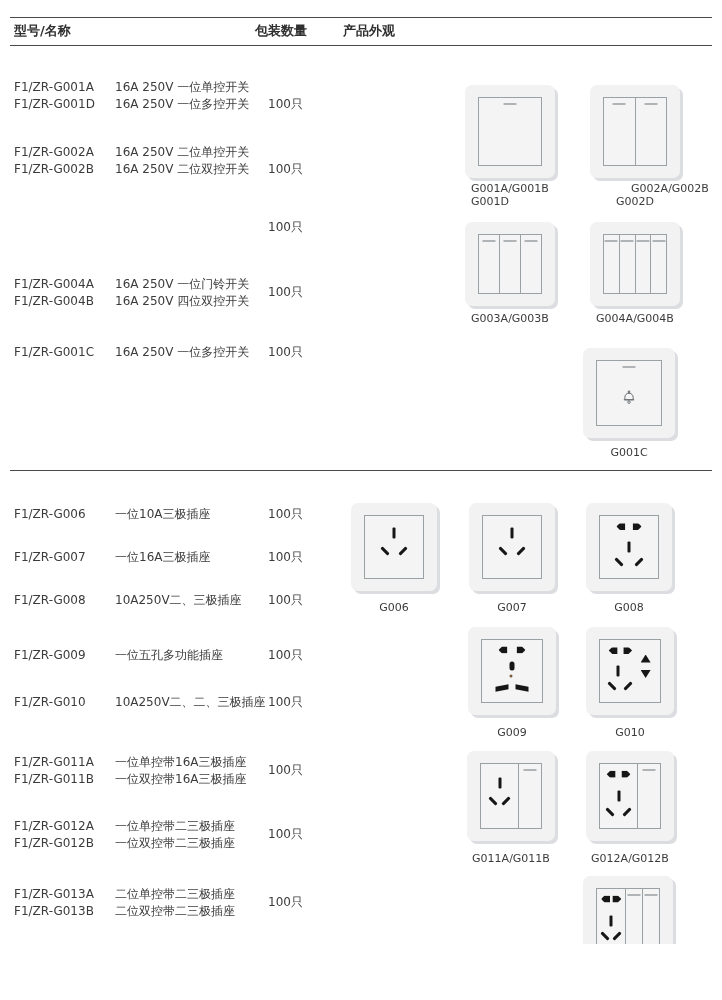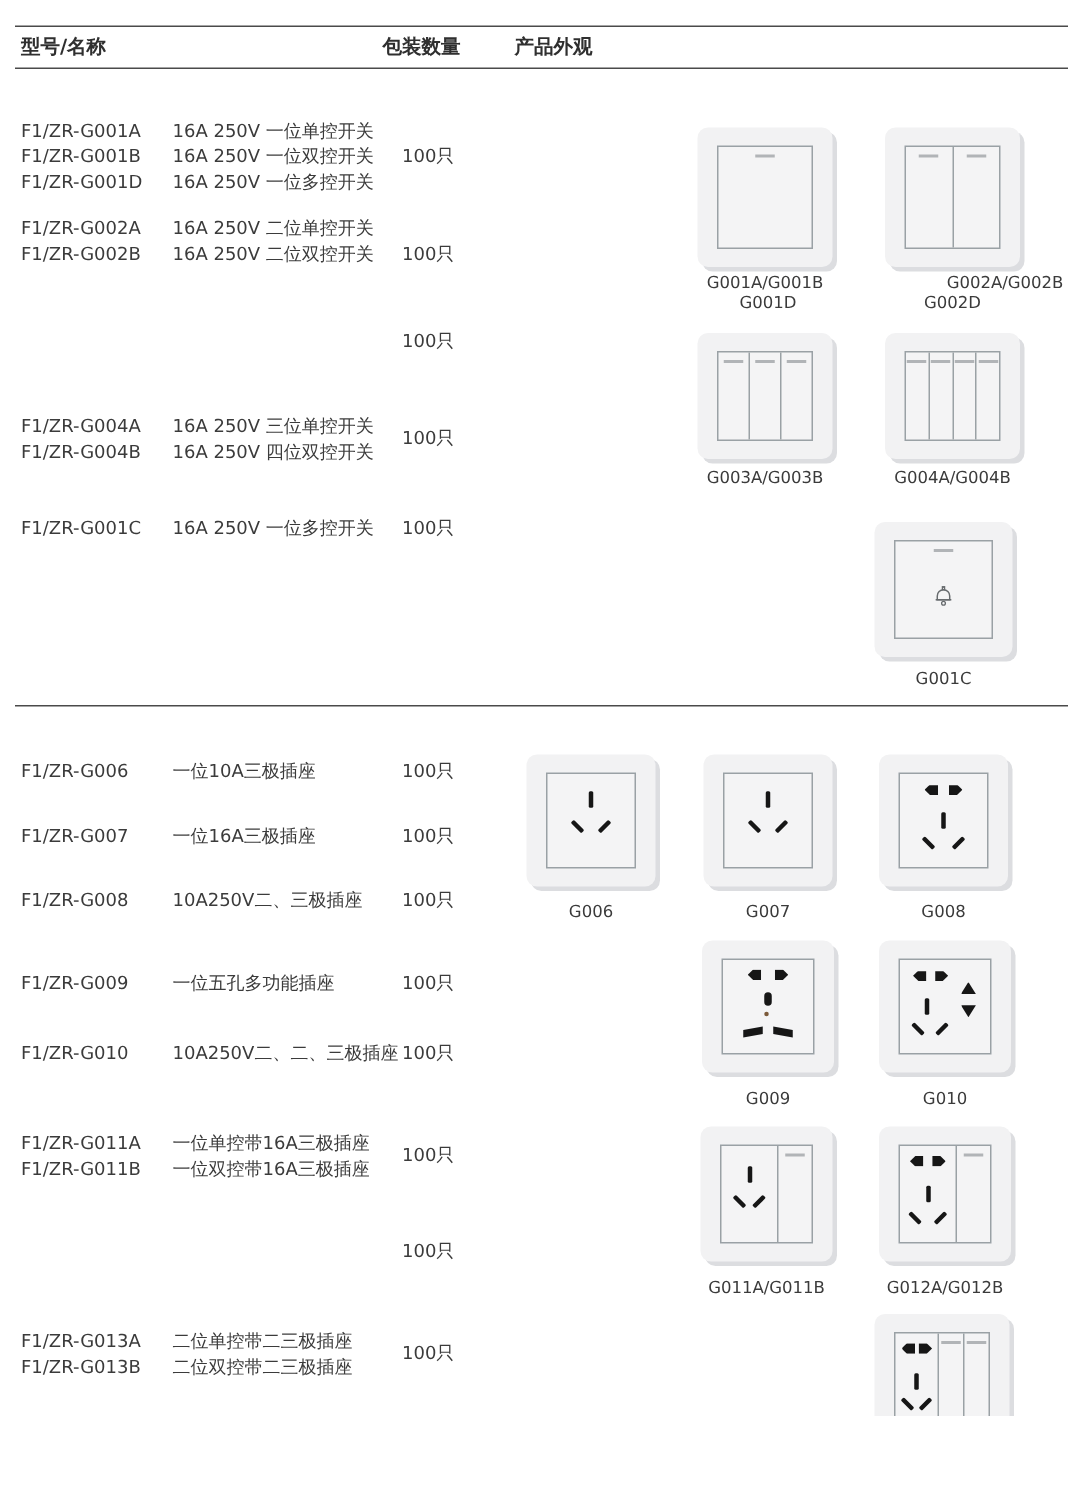--- a/index.html
+++ b/index.html
@@ -42,53 +42,52 @@
 <div class="page">
 
   <div class="hline" style="top:17px"></div>
   <span class="hdr" style="left:14px">型号/名称</span>
   <span class="hdr" style="left:255px">包装数量</span>
   <span class="hdr" style="left:343px">产品外观</span>
   <div class="hline" style="top:45px"></div>
 
   <div class="grp" style="top:79px">
     <div class="line"><span class="model">F1/ZR-G001A</span><span class="desc">16A 250V 一位单控开关</span></div>
-    <div class="line"><span class="model">F1/ZR-G001B</span><span class="desc">16A 250V 一位双控开关</span></div>
     <div class="line"><span class="model">F1/ZR-G001D</span><span class="desc">16A 250V 一位多控开关</span></div>
   </div>
   <span class="qty" style="top:96px">100只</span>
 
   <div class="grp" style="top:144px">
     <div class="line"><span class="model">F1/ZR-G002A</span><span class="desc">16A 250V 二位单控开关</span></div>
     <div class="line"><span class="model">F1/ZR-G002B</span><span class="desc">16A 250V 二位双控开关</span></div>
   </div>
   <span class="qty" style="top:161px">100只</span>
 
   <span class="qty" style="top:219px">100只</span>
 
   <div class="grp" style="top:276px">
-    <div class="line"><span class="model">F1/ZR-G004A</span><span class="desc">16A 250V 三位单控开关</span></div>
+    <div class="line"><span class="model">F1/ZR-G004A</span><span class="desc">16A 250V 一位门铃开关</span></div>
     <div class="line"><span class="model">F1/ZR-G004B</span><span class="desc">16A 250V 四位双控开关</span></div>
   </div>
   <span class="qty" style="top:284px">100只</span>
 
   <div class="grp" style="top:344px">
     <div class="line"><span class="model">F1/ZR-G001C</span><span class="desc">16A 250V 一位多控开关</span></div>
   </div>
   <span class="qty" style="top:344px">100只</span>
 
   <div class="plate" style="left:465px;top:85px;width:90px;height:93px">
     <div class="inner">
         <div class="key">
           <i class="dash"></i>
         </div>
       </div>
   </div>
   <span class="ilabel" style="left:510px;top:182px">G001A/G001B</span>
-  <span class="ilabel" style="left:512px;top:195px">G001D</span>
+  <span class="ilabel" style="left:490px;top:195px">G001D</span>
 
   <div class="plate" style="left:590px;top:85px;width:90px;height:93px">
     <div class="inner">
       <div class="key">
           <i class="dash"></i>
         </div>
       <div class="key">
           <i class="dash"></i>
         </div>
     </div>
@@ -170,20 +169,24 @@
     <div class="line"><span class="model">F1/ZR-G010</span><span class="desc">10A250V二、二、三极插座</span></div>
   </div>
   <span class="qty" style="top:694px">100只</span>
 
   <div class="grp" style="top:754px">
     <div class="line"><span class="model">F1/ZR-G011A</span><span class="desc">一位单控带16A三极插座</span></div>
     <div class="line"><span class="model">F1/ZR-G011B</span><span class="desc">一位双控带16A三极插座</span></div>
   </div>
   <span class="qty" style="top:762px">100只</span>
 
+  <div class="grp" style="top:818px">
+    <div class="line"><span class="model">F1/ZR-G012A</span><span class="desc">一位单控带二三极插座</span></div>
+    <div class="line"><span class="model">F1/ZR-G012B</span><span class="desc">一位双控带二三极插座</span></div>
+  </div>
   <span class="qty" style="top:826px">100只</span>
 
   <div class="grp" style="top:886px">
     <div class="line"><span class="model">F1/ZR-G013A</span><span class="desc">二位单控带二三极插座</span></div>
     <div class="line"><span class="model">F1/ZR-G013B</span><span class="desc">二位双控带二三极插座</span></div>
   </div>
   <span class="qty" style="top:894px">100只</span>
 
   <div class="plate" style="left:351px;top:503px;width:86px;height:88px">
     <div class="inner">

